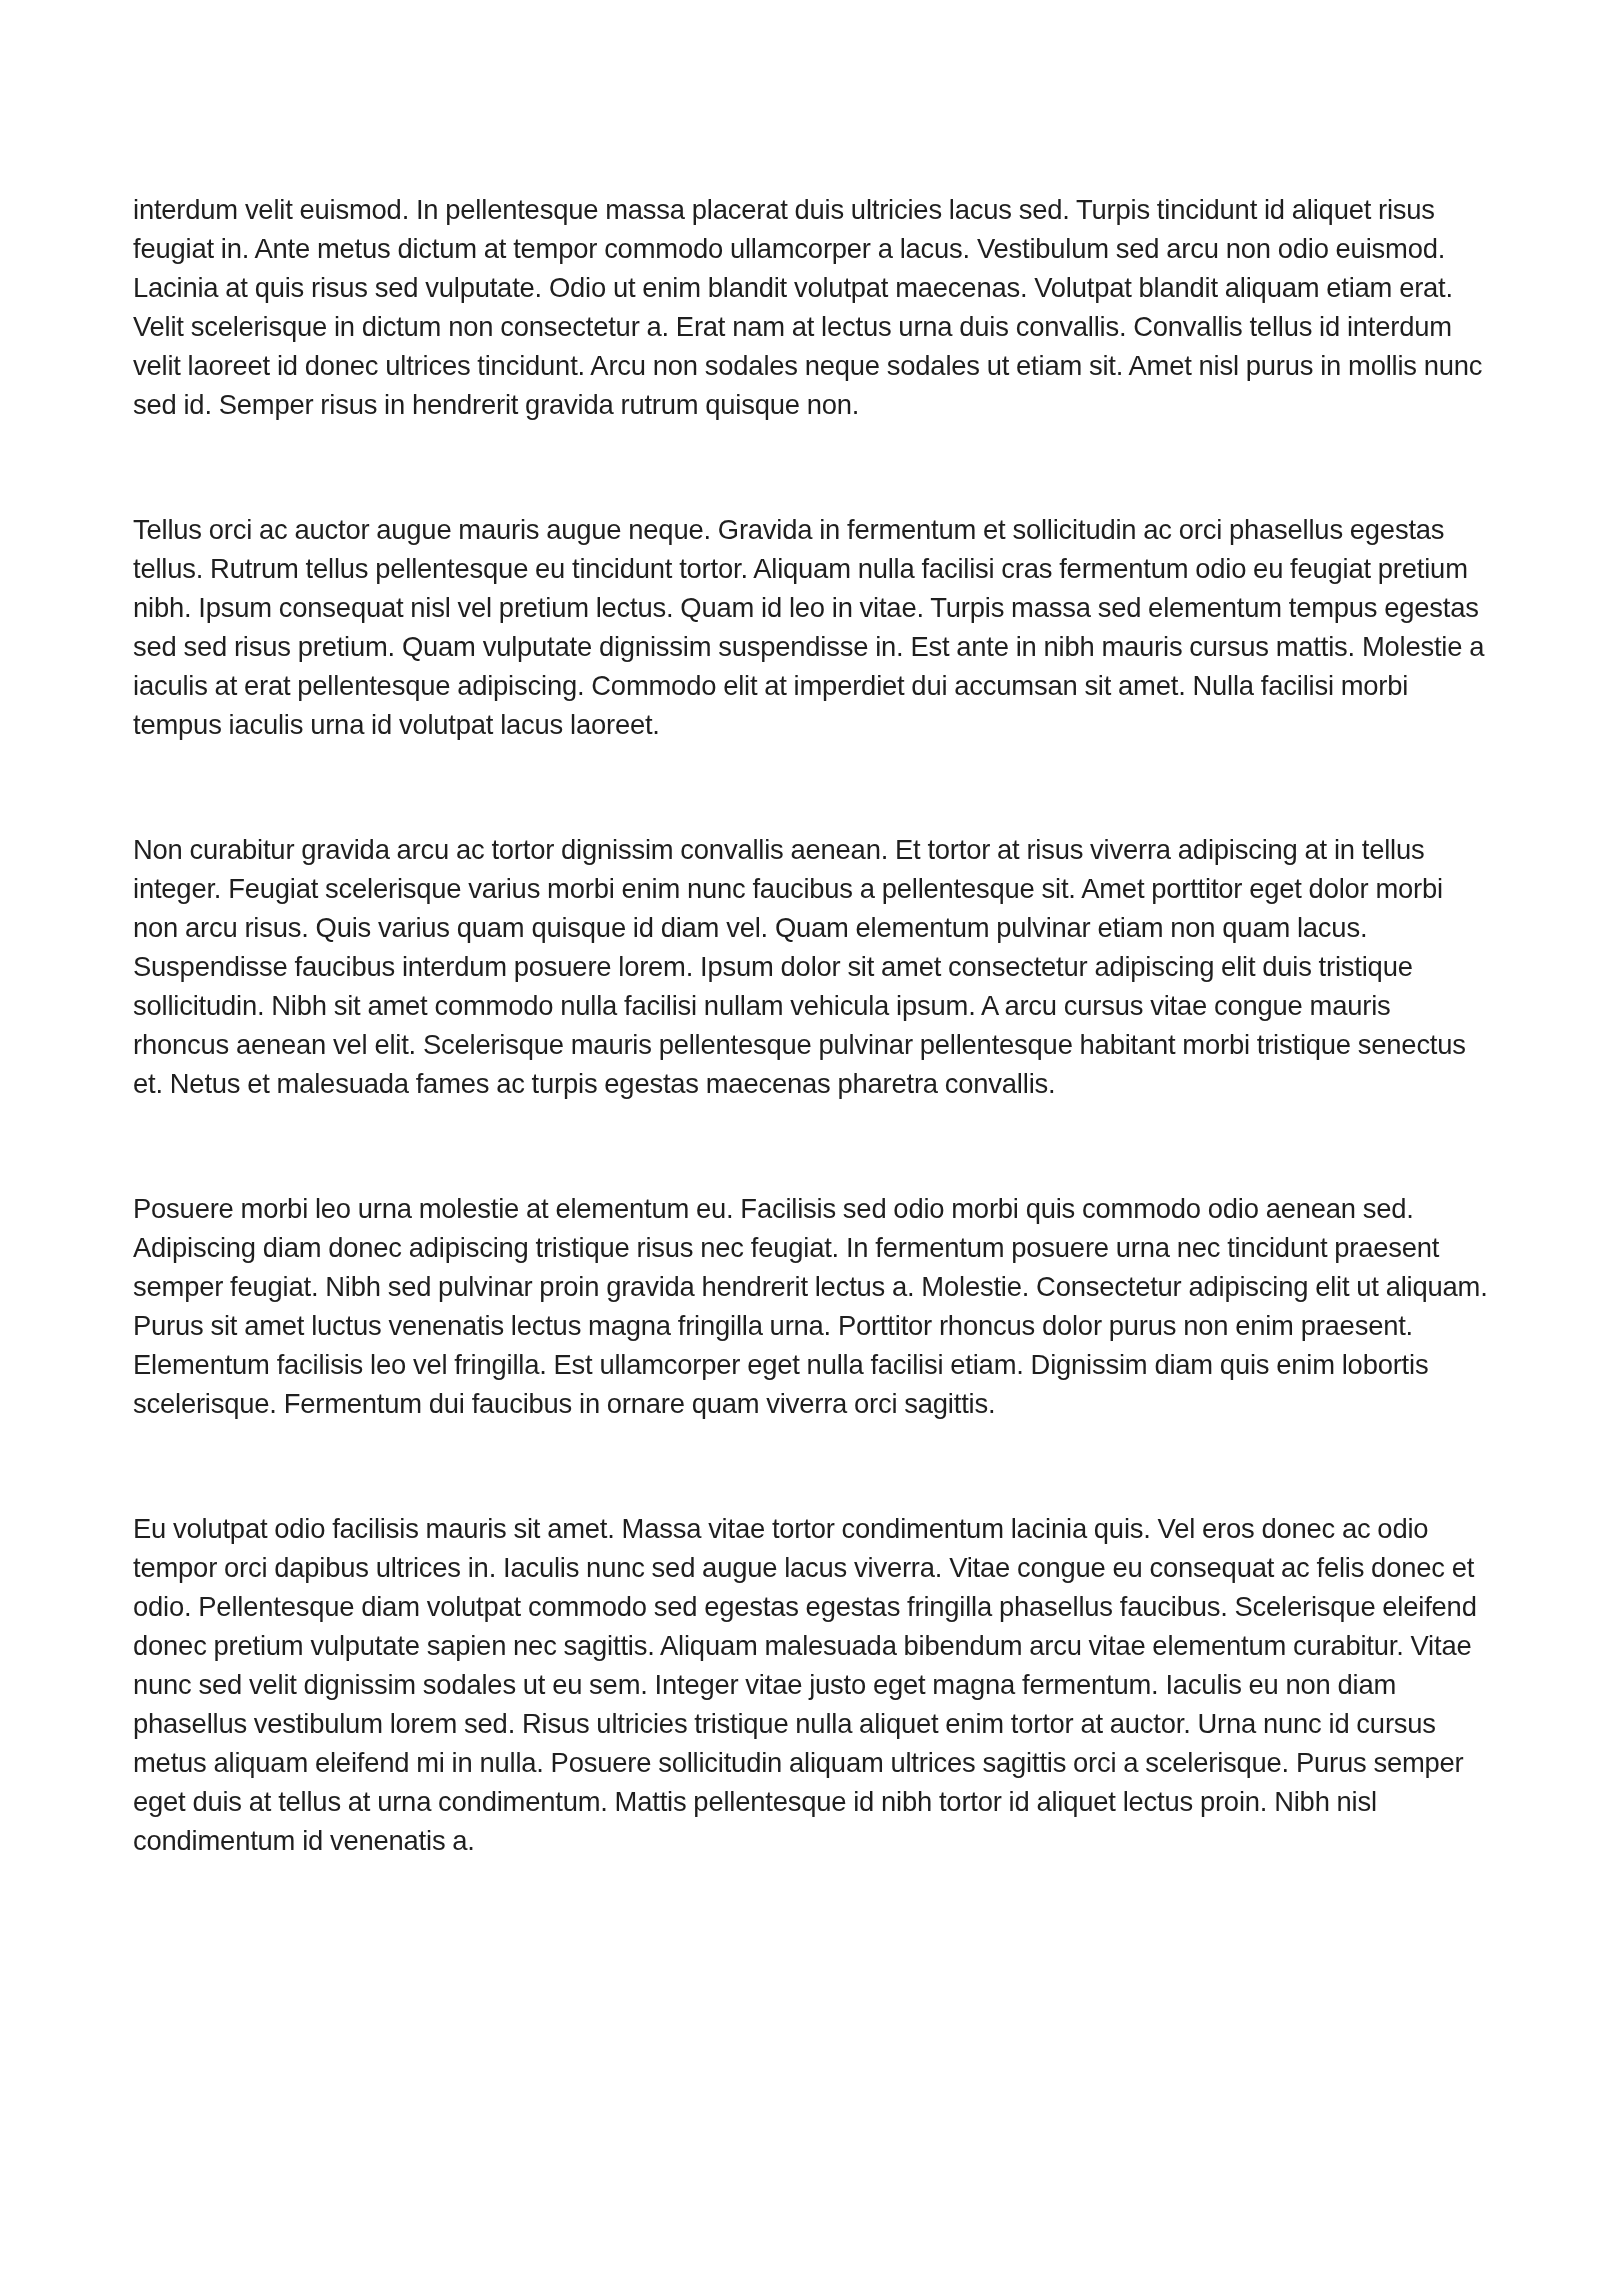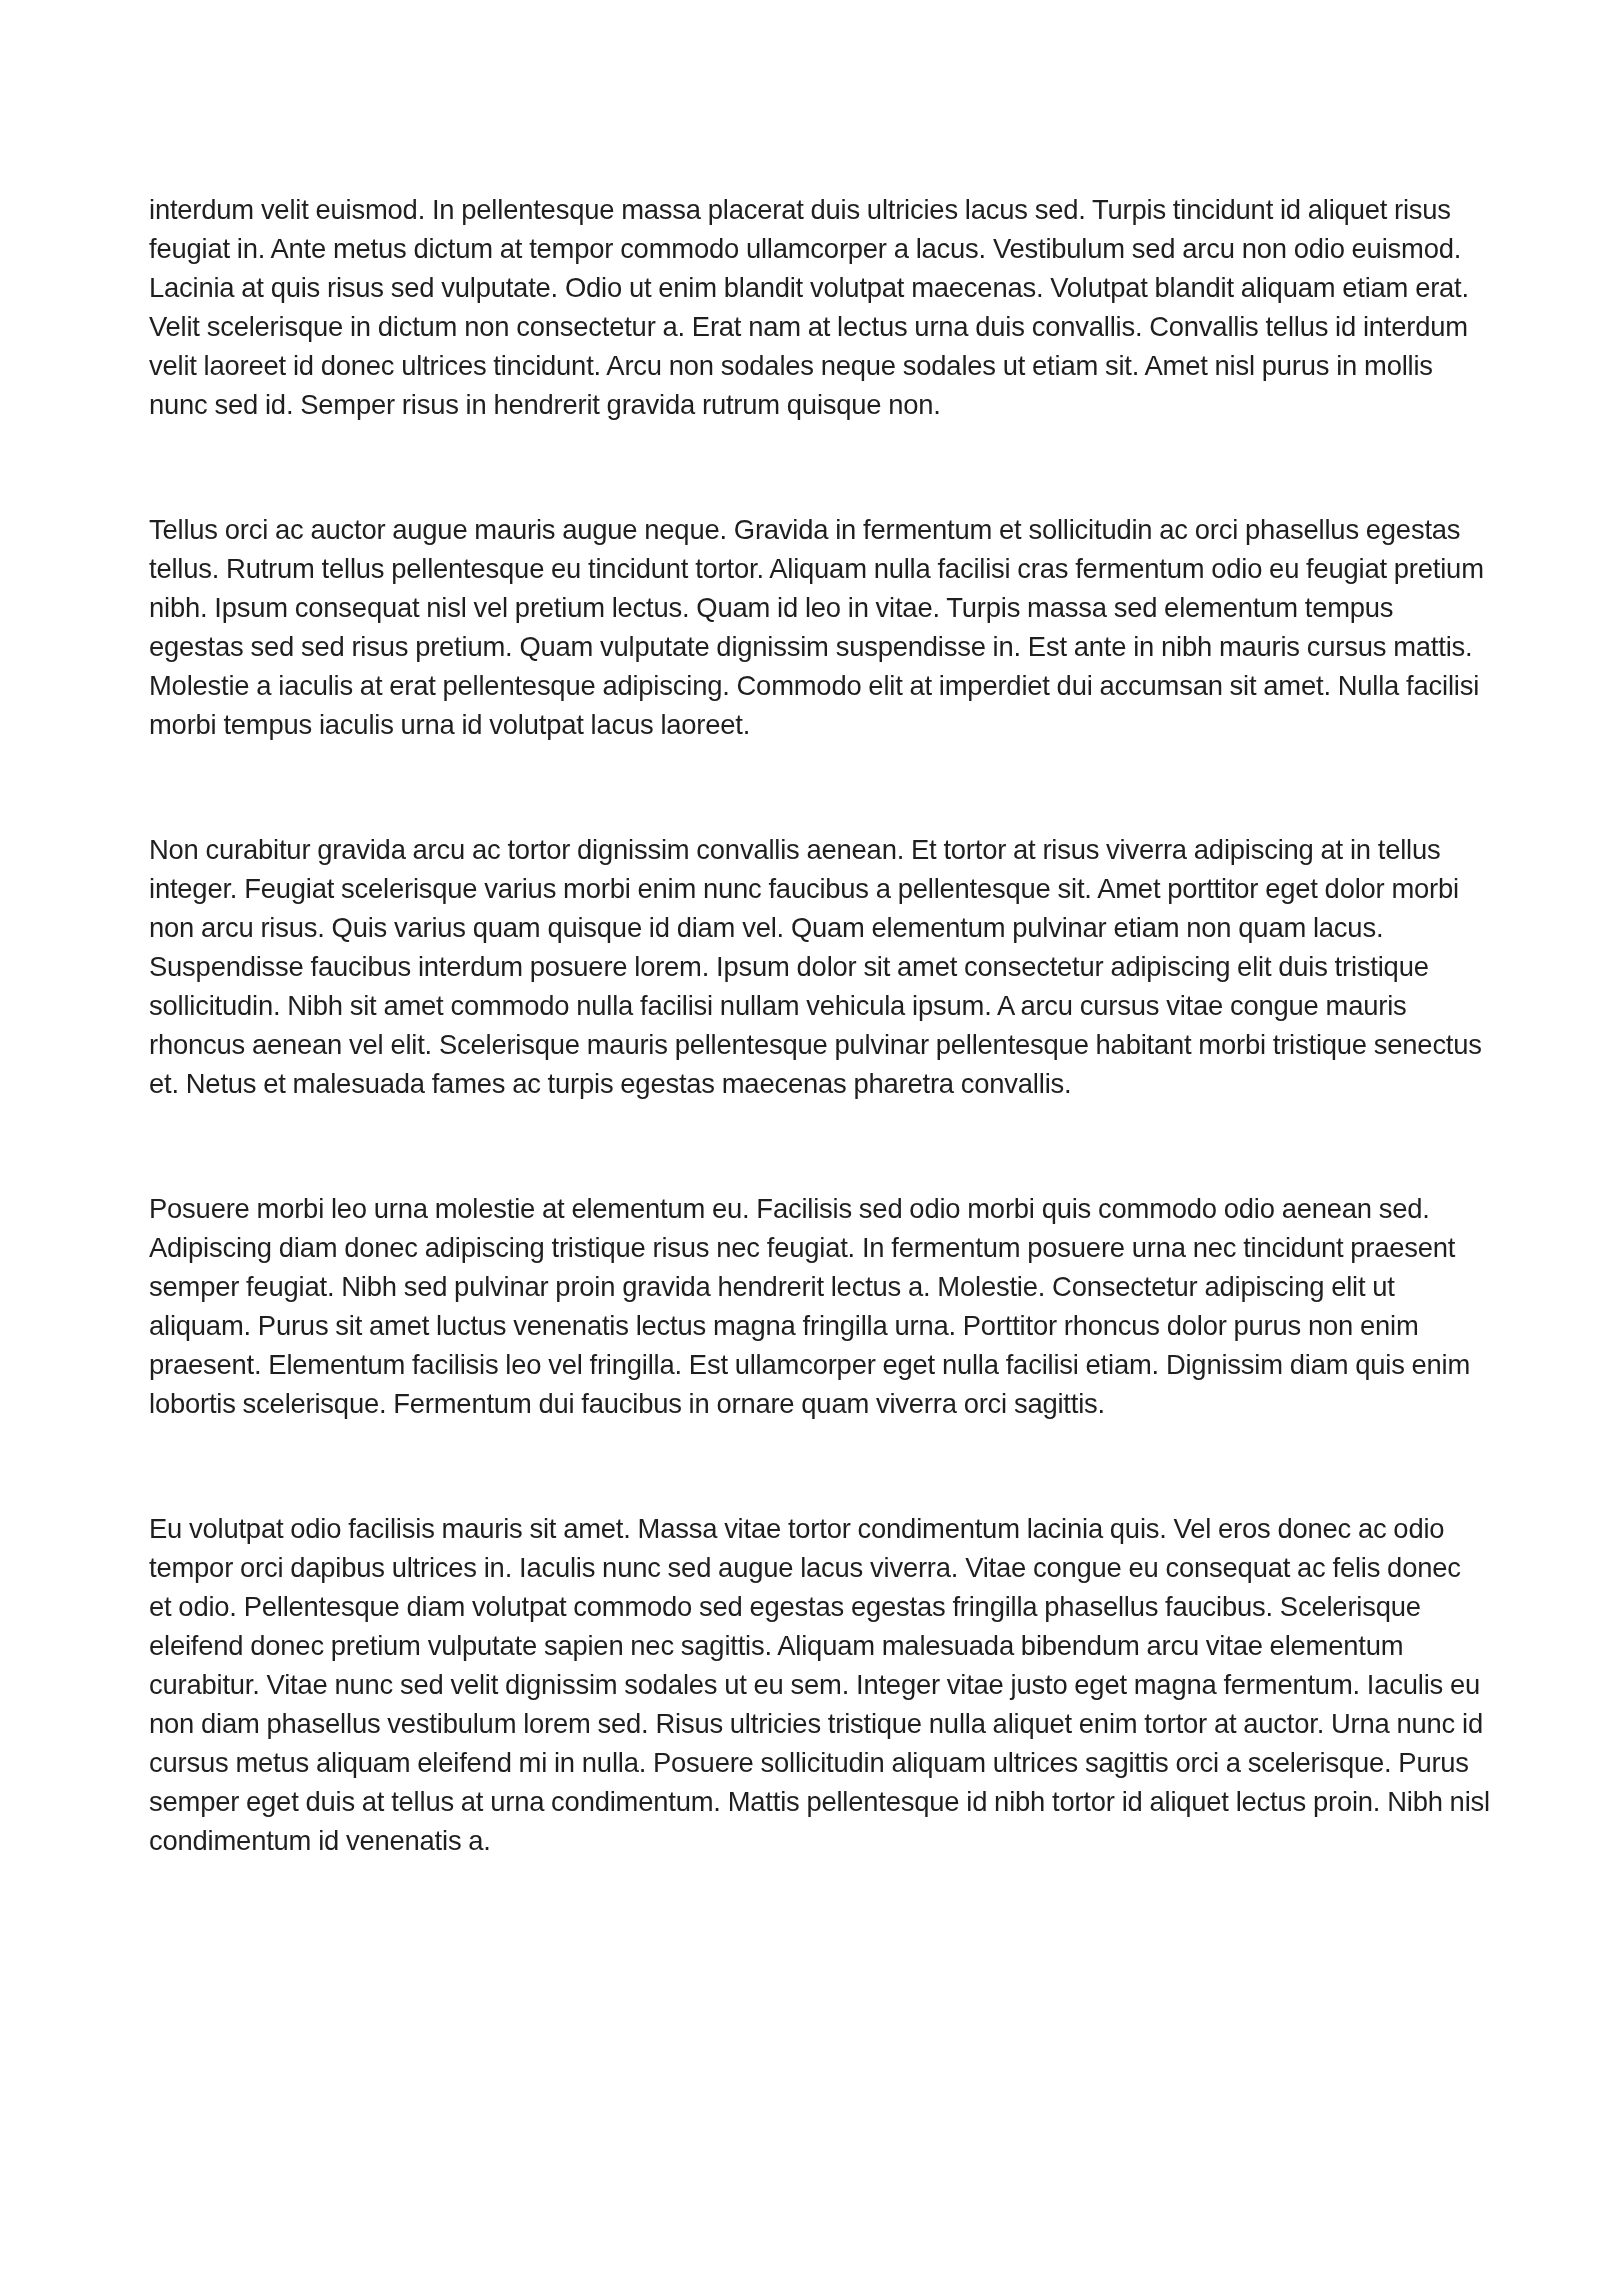--- a/index.html
+++ b/index.html
@@ -17,21 +17,21 @@
     position: absolute;
     top: 0; left: 0;
     width: 1621px;
     height: 2293px;
     background: #ffffff;
     box-sizing: border-box;
     padding: 190px 131px 0 133px;
     overflow: hidden;
   }
   .page p {
-    margin: 0 0 86px 16px;
+    margin: 0 0 86px 0;
     font-size: 27.4px;
     line-height: 39px;
     letter-spacing: -0.2px;
     color: #1f1f1f;
     text-align: left;
     word-spacing: -0.5px;
   }
   .page p:last-child {
     margin-bottom: 0;
   }

